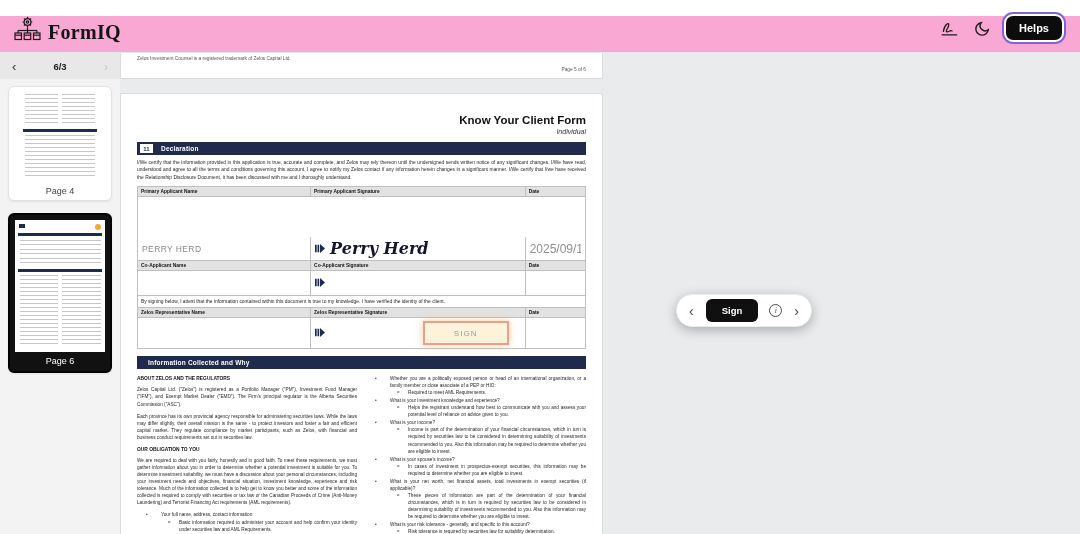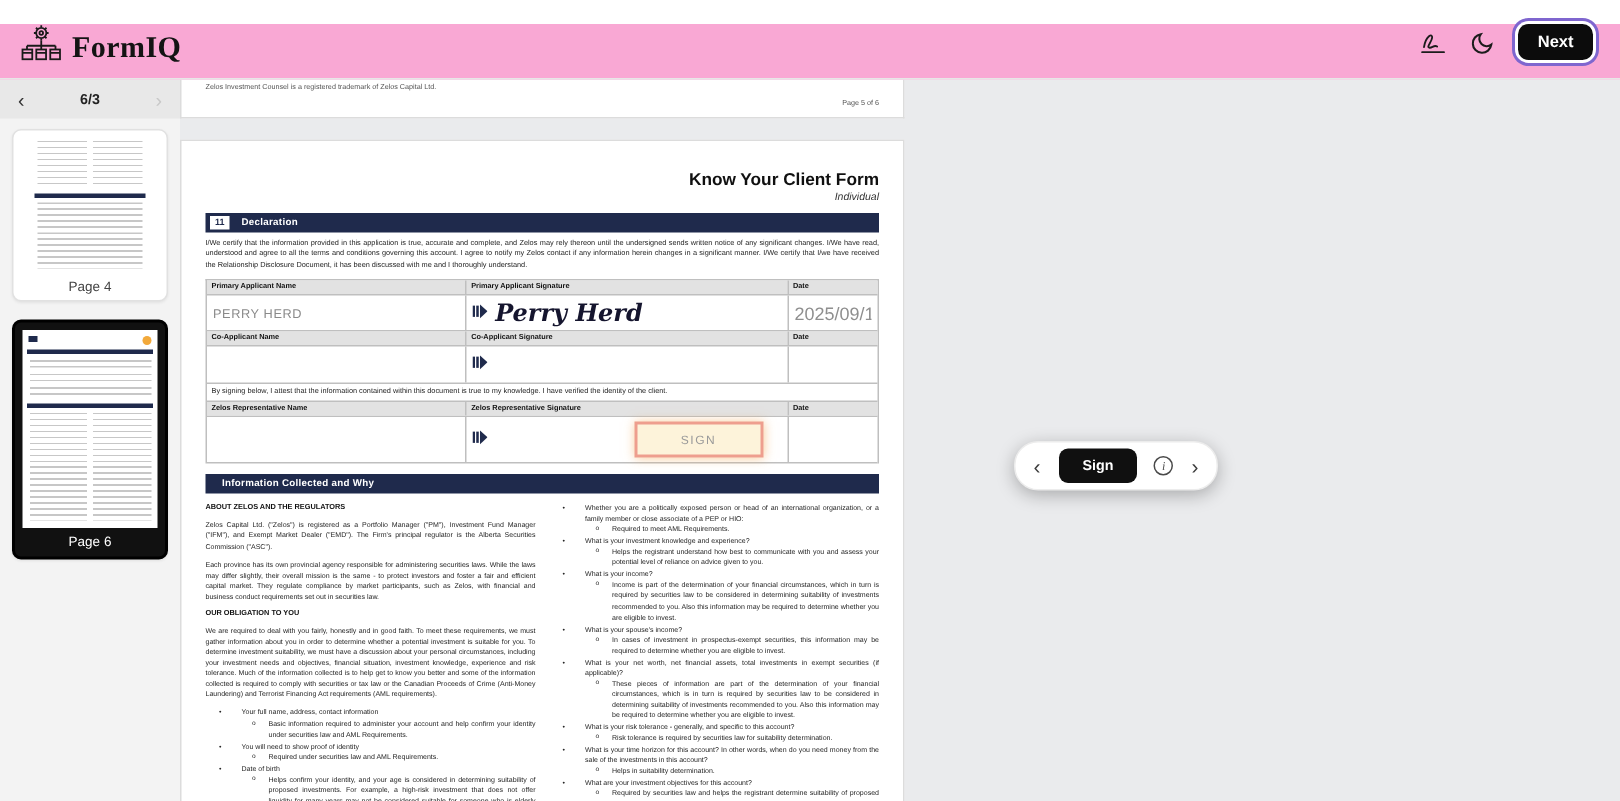--- a/index.html
+++ b/index.html
@@ -64,21 +64,21 @@
   .sec-title { color:#fff; font-size:6.5px; font-weight:700; margin-left:8px; letter-spacing:.2px; }
   .sec-bar.label-only .sec-title { margin-left:9px; }
 
   .decl { margin-top:4px; font-size:4.9px; line-height:1.5; text-align:justify; color:#1f1f1f; }
 
   .sig-table { margin-top:5px; border:1px solid #bfbfbf; border-bottom:none; }
   .tr { display:grid; grid-template-columns:38.5% 48% 13.5%; border-bottom:1px solid #bfbfbf; }
   .tr > div + div { border-left:1px solid #bfbfbf; }
   .th { background:#e2e2e2; font-size:4.9px; font-weight:700; color:#111; padding:2px 3px; }
   .td { padding:2px 4px; display:flex; align-items:center; }
-  .row-primary .td { height:23px; }
+  .row-primary .td { height:23px;margin-top:40px; }
   .row-co .td { height:24px; }
   .row-rep .td { height:30px; }
   .name-val { font-size:8.5px; color:#8a8a8a; letter-spacing:.4px; }
   .sig-cell { gap:5px; }
   .sig-text { font-family:"DejaVu Serif", serif; font-style:italic; font-weight:700; font-size:16px; color:#15152e; }
   .date-val { font-size:12px; color:#8f8f8f; white-space:nowrap; overflow:hidden; }
   .attest-row { display:block; border-bottom:1px solid #bfbfbf; }
   .attest { font-size:4.9px; color:#1f1f1f; padding:3px 3px; }
   .sign-btn { margin-left:auto; margin-right:12px; width:86px; height:24px; background:var(--sign-bg,#fdf3da);
     border:2px solid var(--sign-border,#ee9e8e); color:#9a9a9a; font-size:8px; letter-spacing:1px;
@@ -147,21 +147,21 @@
       <svg width="20" height="17" viewBox="0 0 24 19" fill="none" stroke="#1c1c1c" stroke-width="1.5" stroke-linecap="round">
         <path d="M4 13 C5.5 4, 11 1.5, 10.5 5.5 C10 9.5, 5.5 13, 8.5 13.5 C10.5 13.8, 12 11, 14.5 12.5"></path>
         <line x1="2.5" y1="17" x2="20" y2="17"></line>
       </svg>
     </button>
     <button class="icon-btn">
       <svg width="16" height="16" viewBox="0 0 16 16" fill="none" stroke="#1c1c1c" stroke-width="1.4">
         <path d="M13.2 9.8 A6.2 6.2 0 1 1 6.2 2.8 A5 5 0 0 0 13.2 9.8 Z"></path>
       </svg>
     </button>
-    <button class="next-btn">Next</button>
+    <button class="next-btn">Helps</button>
   </div>
 </header>
 
 <div class="app">
 
   <aside class="sidebar">
     <div class="pager">
       <button class="pager-chev">‹</button>
       <span class="pager-count">6/3</span>
       <button class="pager-chev disabled">›</button>

